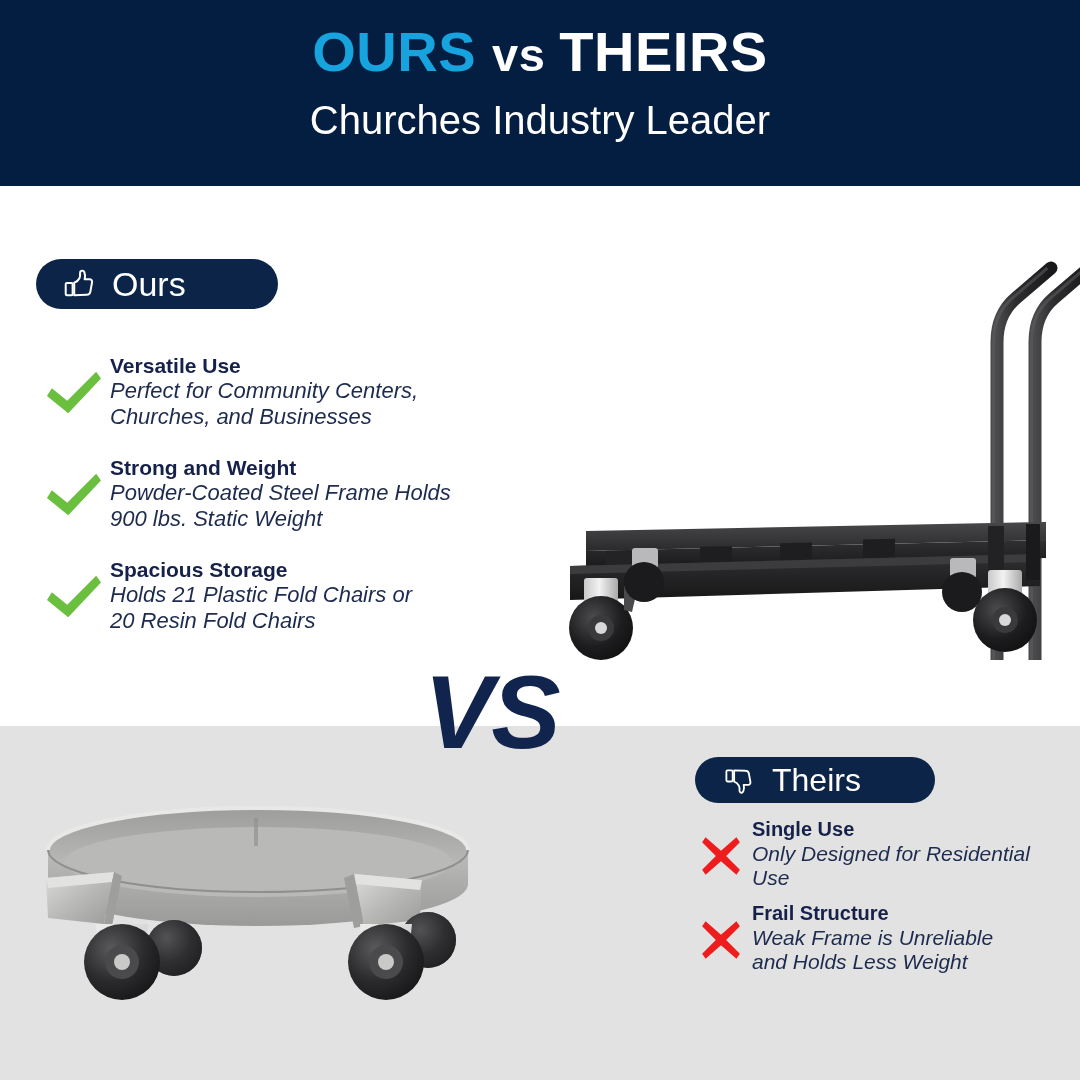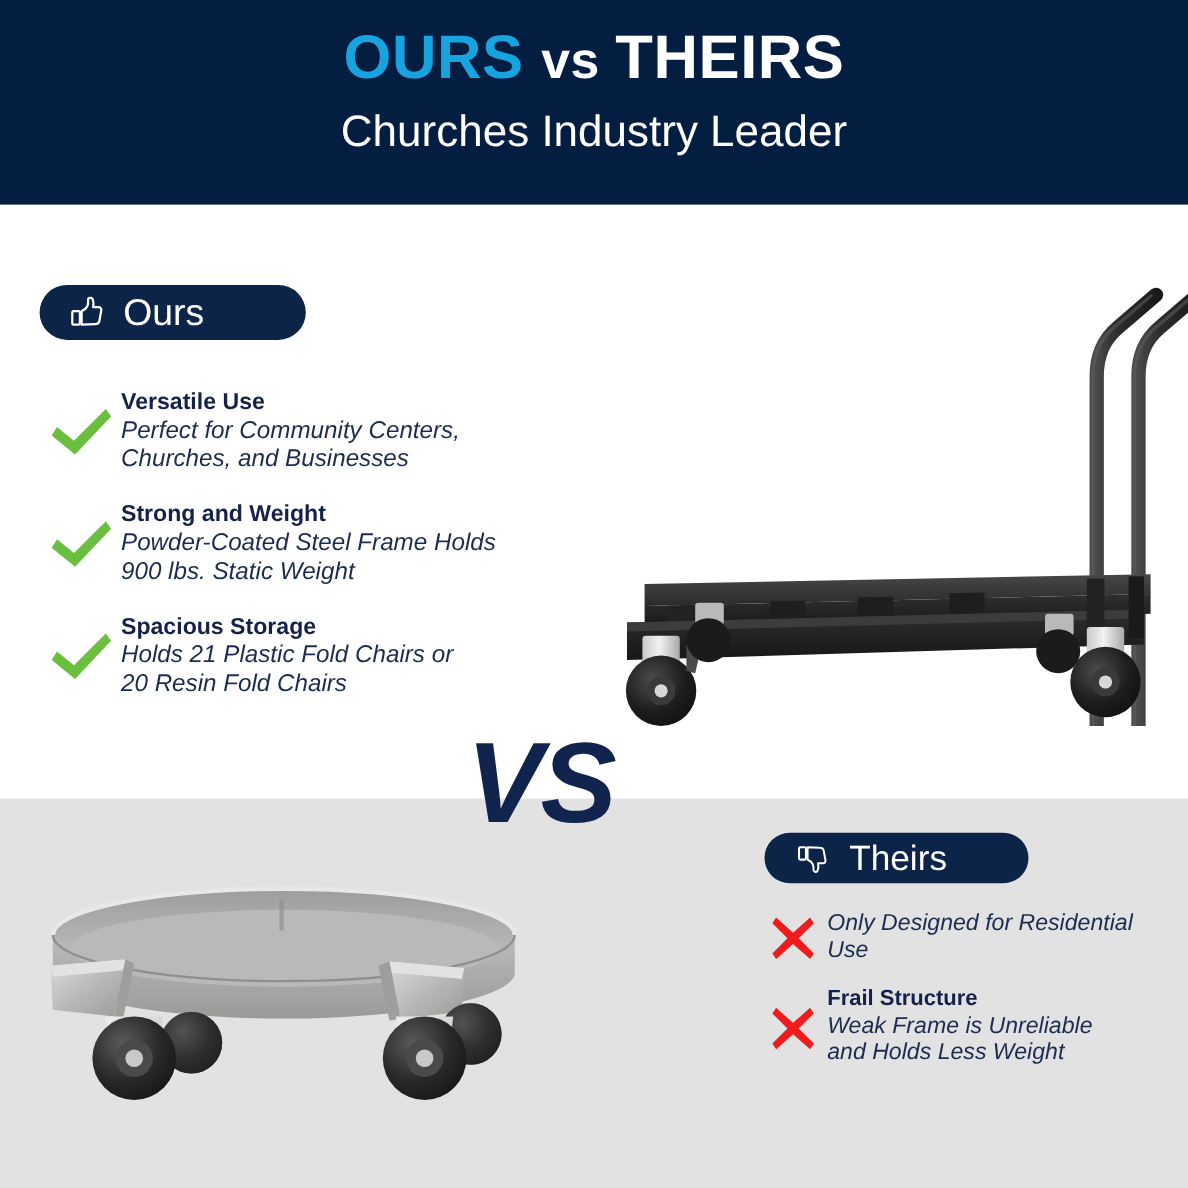--- a/index.html
+++ b/index.html
@@ -405,20 +405,21 @@
 
   <div class="feature-list" id="list-theirs">
 
     <div class="feature">
       <div class="mark">
         <svg viewBox="0 0 56 56" width="48" height="48">
           <path d="M10 6 L28 22 L46 6 L50 12 L34 28 L50 44 L46 50 L28 34 L10 50 L6 44 L22 28 L6 12 Z" fill="#ee1c1c"></path>
         </svg>
       </div>
       <div class="ftext">
+        <div class="ftitle">Single Use</div>
         <div class="fdesc">Only Designed for Residential
 Use</div>
       </div>
     </div>
 
     <div class="feature">
       <div class="mark">
         <svg viewBox="0 0 56 56" width="48" height="48">
           <path d="M10 6 L28 22 L46 6 L50 12 L34 28 L50 44 L46 50 L28 34 L10 50 L6 44 L22 28 L6 12 Z" fill="#ee1c1c"></path>
         </svg>

